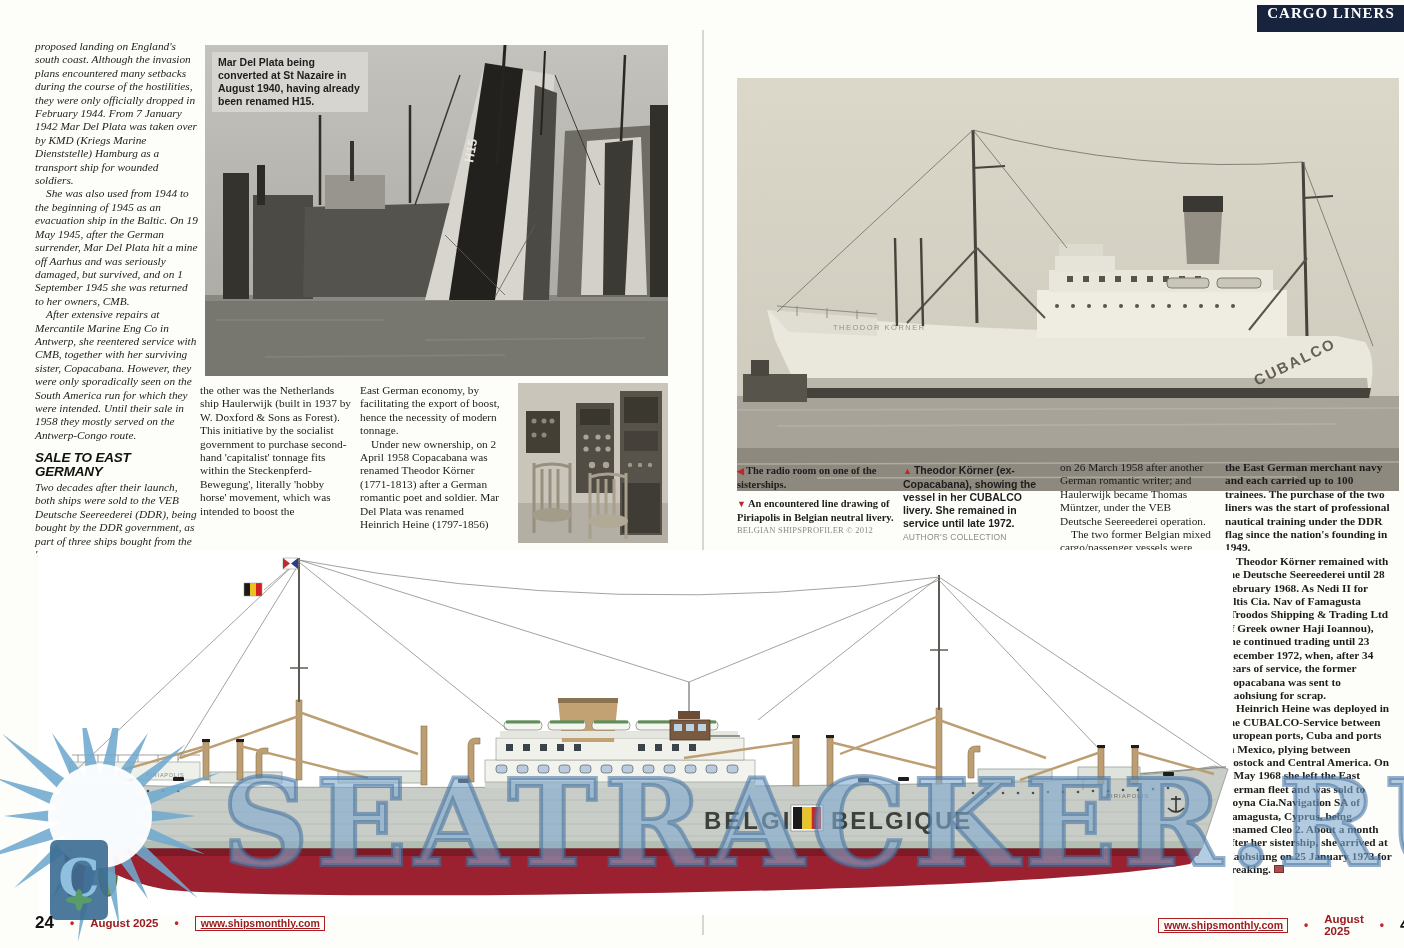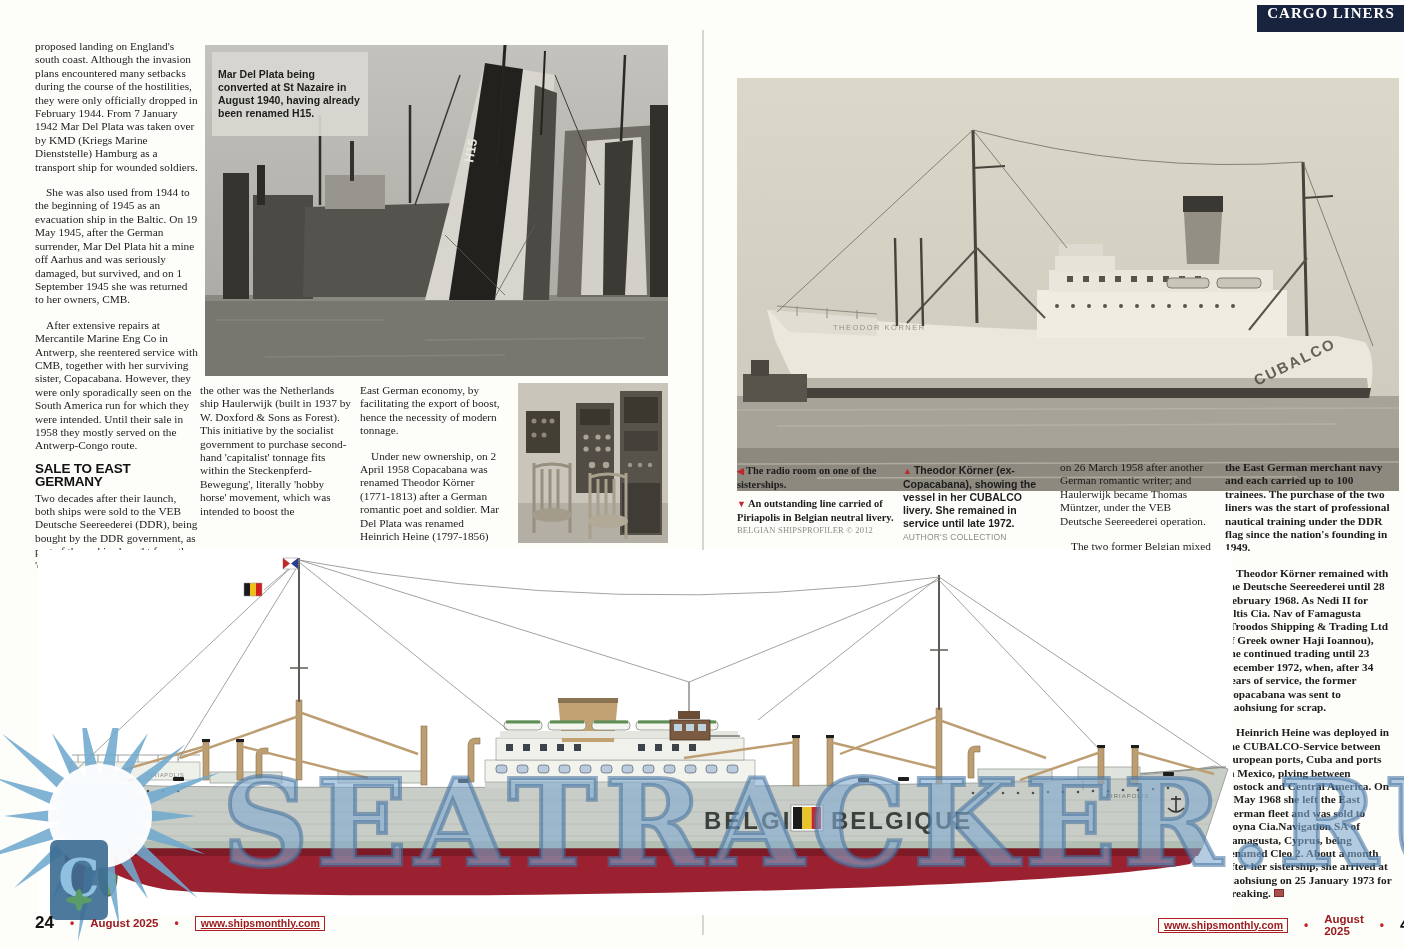--- a/index.html
+++ b/index.html
@@ -12,37 +12,37 @@
   .gutter { position:absolute; left:702px; top:30px; width:2px; height:905px; background:#d6d6d3; }
 
   
   .badge { position:absolute; left:1228px; top:5px; width:148px; height:27px;
     background:#18243e; color:#ffffff; display:flex; justify-content:center;
     font-family:"Liberation Serif", serif; font-weight:700; font-size:15px; letter-spacing:1px;margin-left:29px; }
 
   
   .col { position:absolute; font-size:11.3px; line-height:13.4px; text-align:left; }
   .col p { margin:0; }
-  .col p.ind { text-indent:11px;margin-top:12px; }
+  .col p.ind { text-indent:11px; }
   .subhead { font-family:"Liberation Sans", sans-serif; font-weight:700; font-size:13.5px;
     letter-spacing:-0.2px; margin:9px 0 3px 0; color:#111; }
-  #col1 { left:35px;  top:40px;  width:164px; }
+  #col1 { left:35px;  top:40px;  width:164px;font-style:italic; }
   #col2 { left:200px; top:384px; width:153px; }
   #col3 { left:360px; top:384px; width:143px; }
   #col4 { left:1060px;top:461px; width:154px; }
   #col5 { left:1225px;top:461px; width:167px;font-weight:bold; }
   .endbox { display:inline-block; width:10px; height:8px; background:#a8504e; border:1px solid #7c2d2b; vertical-align:baseline; }
 
   
   .photo { position:absolute; overflow:hidden; }
   #photo-drydock { left:205px; top:45px; width:463px; height:331px; }
   #photo-radio   { left:518px; top:383px; width:150px; height:160px; }
   #photo-korner  { left:737px; top:42px;  width:742px; height:413px;margin-top:36px; }
   .photo-caption-overlay { position:absolute; left:7px; top:7px; width:156px;
-    background:rgba(216,215,208,0.92); padding:16px 6px;
+    background:rgba(216,215,208,0.92); padding:4px 6px;
     font-family:"Liberation Sans", sans-serif; font-weight:700; font-size:10.5px; line-height:13px; color:#1d1d1d; }
 
   
   .caption-block { position:absolute; font-family:"Liberation Sans", sans-serif;
     font-weight:700; font-size:10.5px; line-height:13px; color:#1d1d1d; }
   #capA { left:737px; top:464px; width:163px;font-family:Liberation Serif, serif; }
   #capB { left:903px; top:464px; width:142px; }
   .cap-arrow { color:#c0272d; font-size:9px; margin-right:2px; }
   .cap-credit { font-weight:400; font-size:8.5px; color:#8b8b86; letter-spacing:0.2px; }
   .cap-gap { height:6px; }
@@ -282,21 +282,21 @@
       <text x="520" y="308" transform="rotate(-26 520 308)" font-family="Liberation Sans, sans-serif" font-size="15" font-weight="700" letter-spacing="2" fill="rgba(66,62,50,0.8)">CUBALCO</text>
     </svg>
   </div>
 
   <div class="caption-block" id="capA">
     <div>
       <span class="cap-arrow">◀</span><span>The radio room on one of the sisterships.</span>
     </div>
     <div class="cap-gap"></div>
     <div>
-      <span class="cap-arrow">▼</span><span>An outstanding line carried of Piriapolis in Belgian neutral livery.</span>
+      <span class="cap-arrow">▼</span><span>An encountered line drawing of Piriapolis in Belgian neutral livery.</span>
       <div class="cap-credit">BELGIAN SHIPSPROFILER © 2012</div>
     </div>
   </div>
   <div class="caption-block" id="capB">
     <div>
       <span class="cap-arrow">▲</span><span>Theodor Körner (ex-Copacabana), showing the vessel in her CUBALCO livery. She remained in service until late 1972.</span>
       <span class="cap-credit">AUTHOR'S COLLECTION</span>
     </div>
   </div>
 

